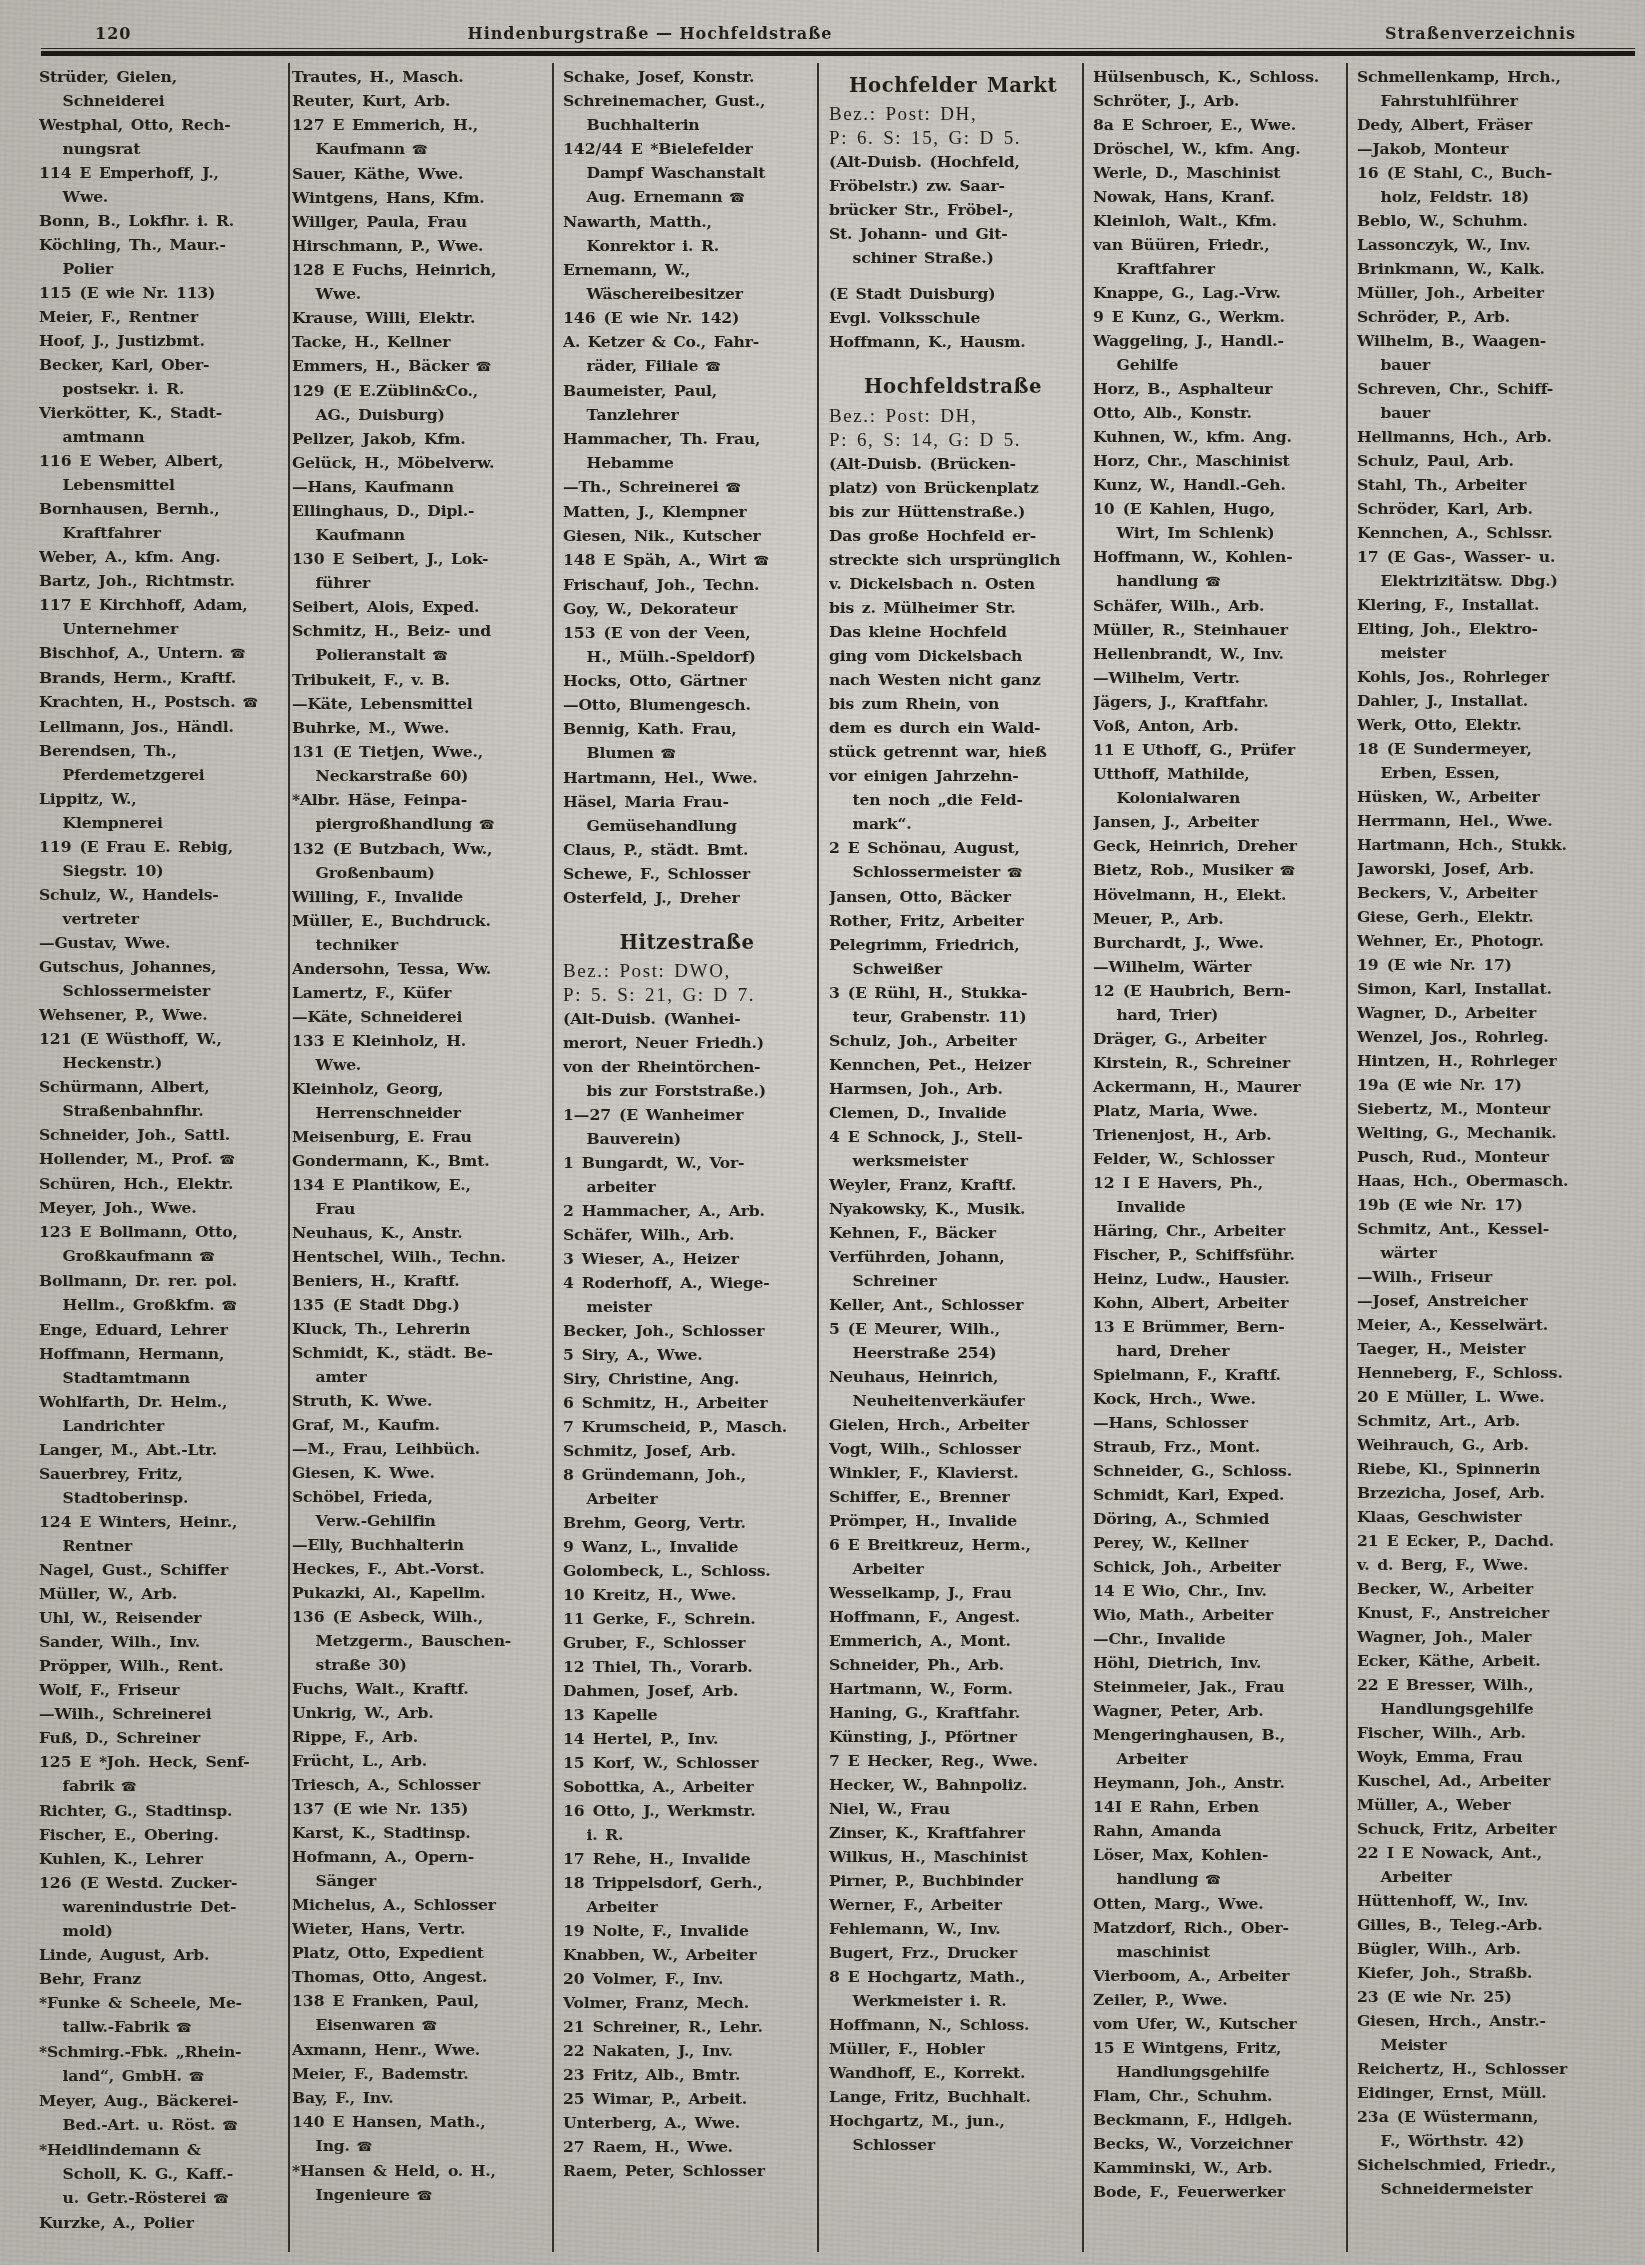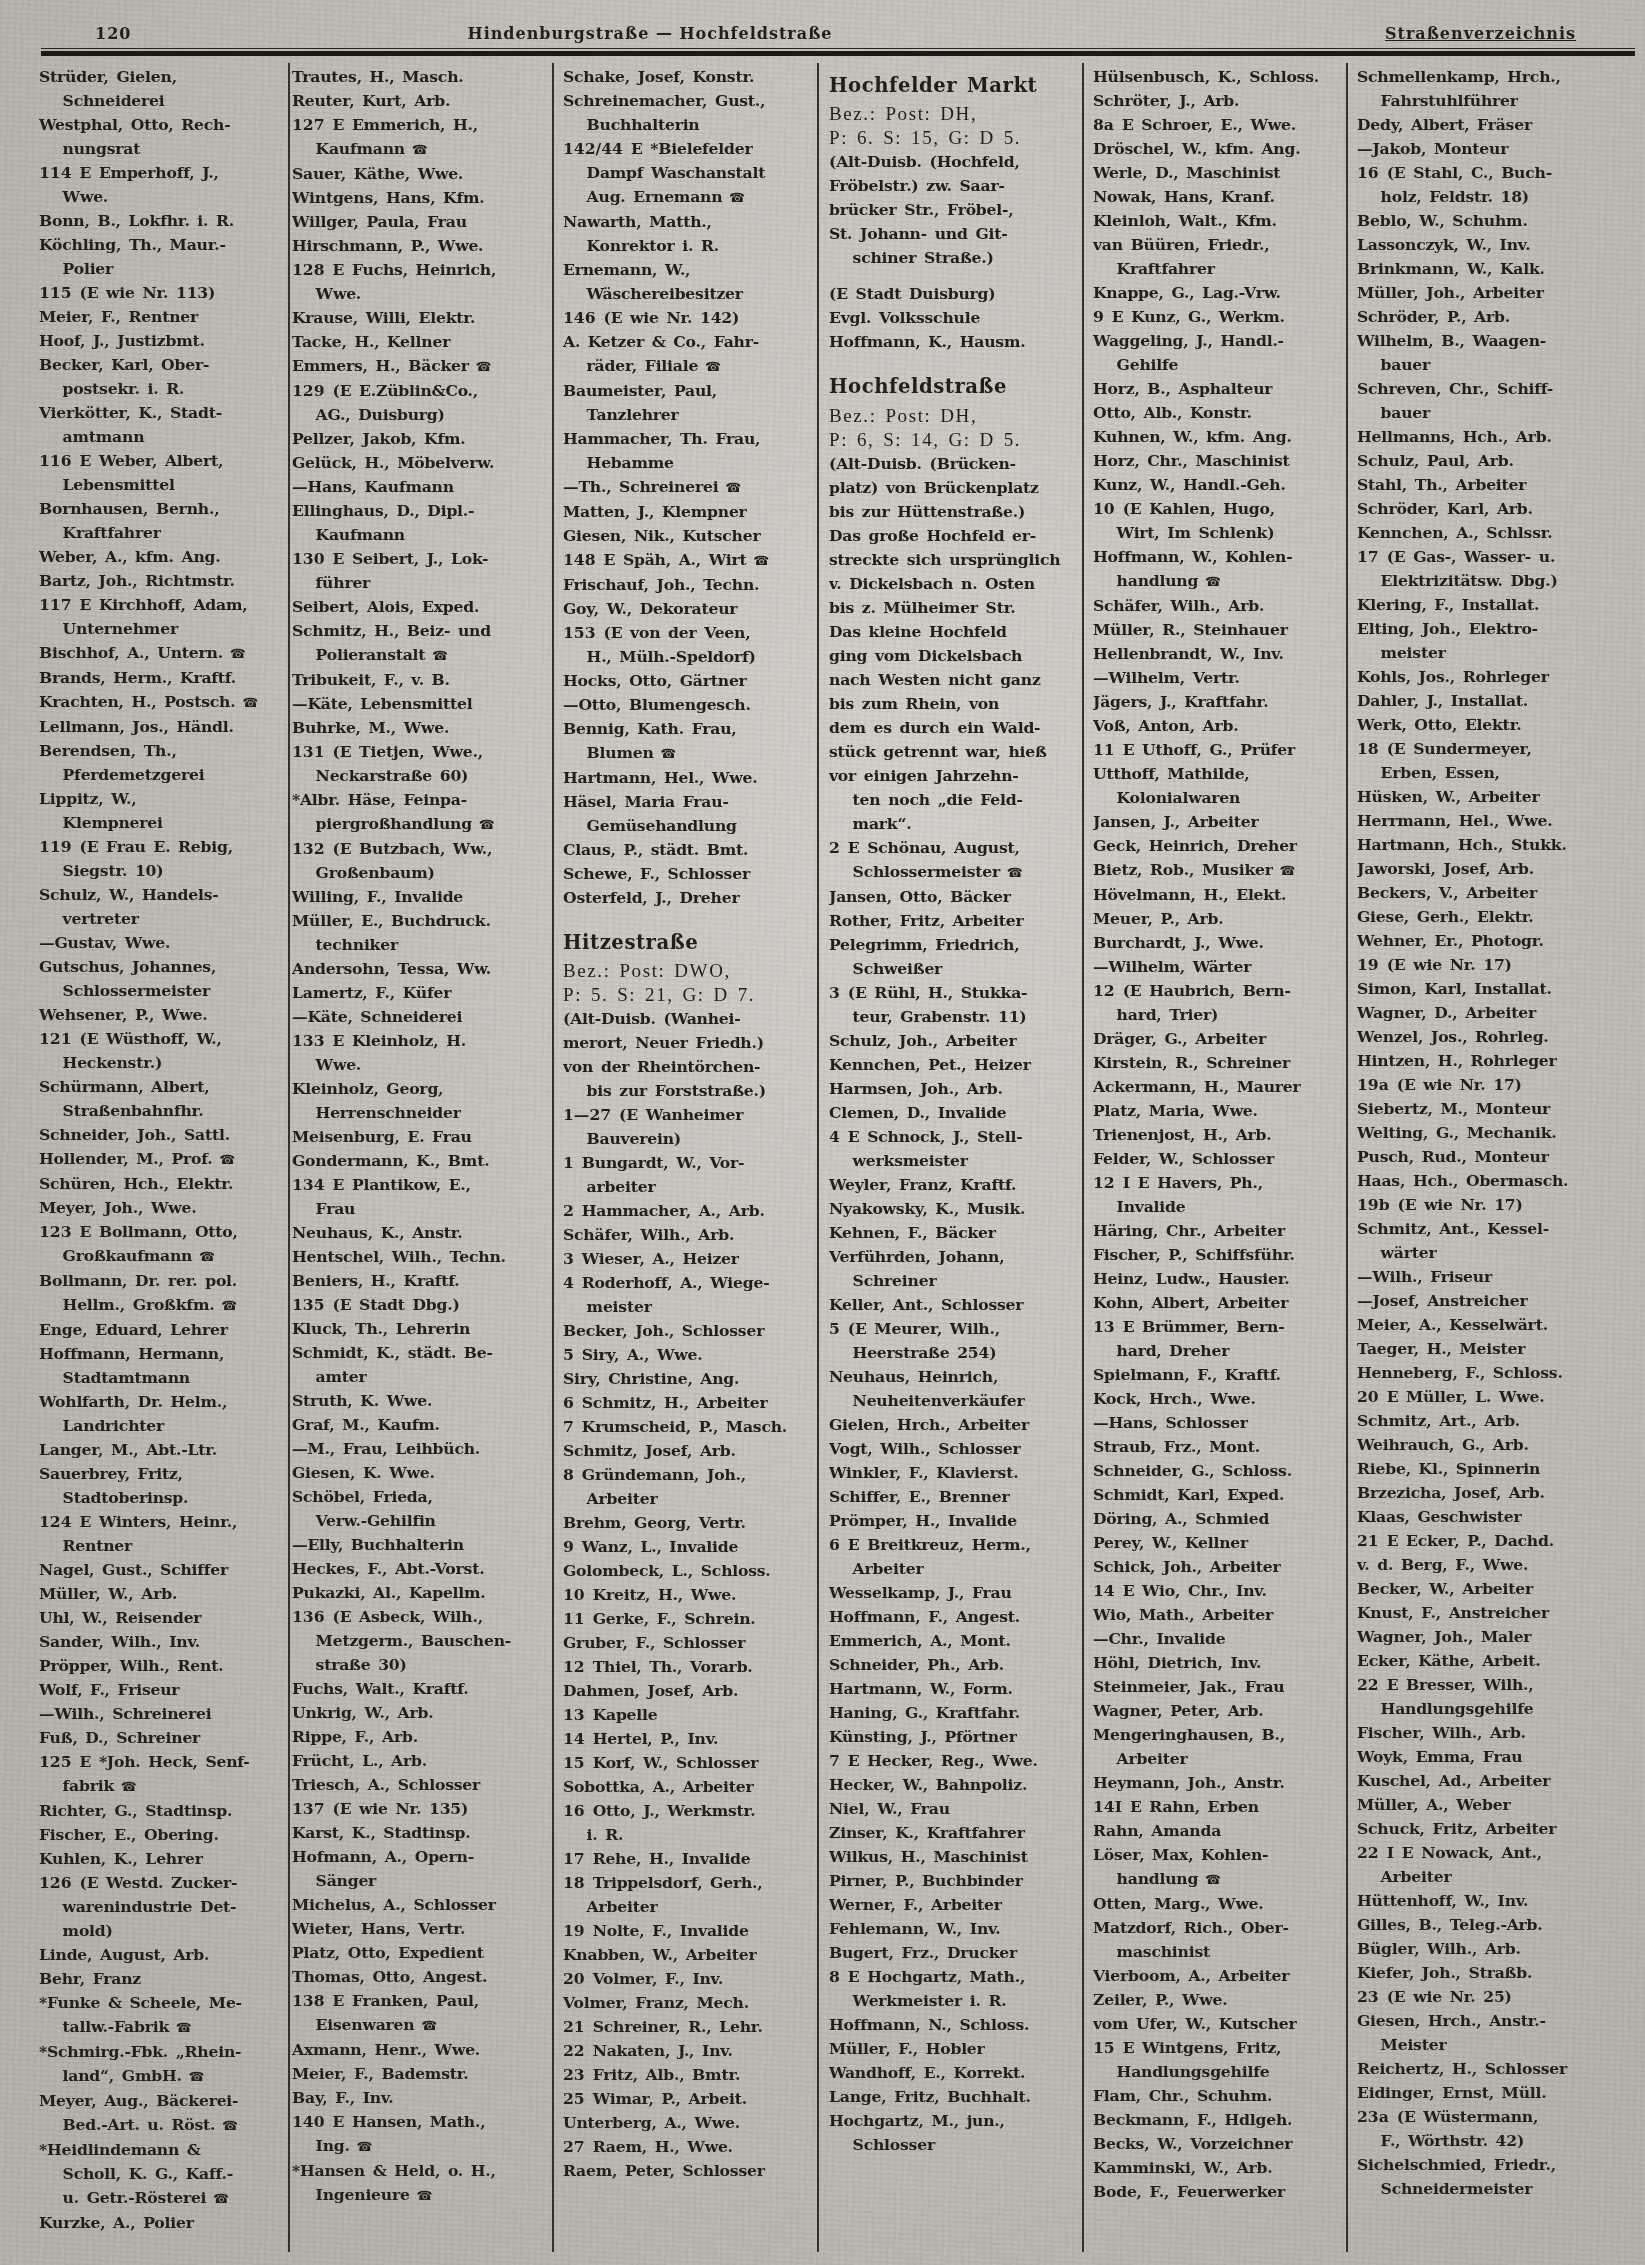--- a/index.html
+++ b/index.html
@@ -9,32 +9,32 @@
     background-image:
       radial-gradient(ellipse at 55% 35%, rgba(255,255,255,.16), rgba(0,0,0,.10) 85%),
       repeating-linear-gradient(3deg, rgba(0,0,0,.025) 0 2px, rgba(255,255,255,.03) 2px 4.9px),
       repeating-linear-gradient(91deg, rgba(0,0,0,.015) 0 3px, rgba(255,255,255,.02) 3px 6.9px);
     font-family:"DejaVu Serif","Liberation Serif",serif;
     color:#221e18;
   }
   .hdr{position:absolute;top:21.7px;left:0;width:1645px;height:33px;font-weight:bold;font-size:16px;}
   .pgnum{position:absolute;left:95px;top:2px;letter-spacing:1px;}
   .hdrc{position:absolute;left:0;top:2px;width:1300px;text-align:center;letter-spacing:1px;}
-  .hdrr{position:absolute;right:69px;top:2px;letter-spacing:1px;text-decoration:underline;}
+  .hdrr{position:absolute;right:69px;top:2px;letter-spacing:1px;}
   .rule-thin{position:absolute;left:41px;top:48px;width:1594px;height:1px;background:#2a261f;}
   .rule-thick{position:absolute;left:41px;top:51px;width:1594px;height:4.9px;background:#1c1914;}
   .vrule{position:absolute;top:63px;bottom:13.8px;width:2px;background:#33302a;}
   .col{
     position:absolute;top:65px;width:248px;
     font-size:15.6px;font-weight:bold;line-height:24px;
     word-spacing:2.5px;letter-spacing:-0.2px;
   }
   .ln{white-space:nowrap;overflow:hidden;}
   .w{padding-left:23.6px;}
-  .h{text-align:left;font-size:19.7px;line-height:29.6px;padding:5.9px 0 2px;letter-spacing:0.5px;white-space:nowrap;overflow:hidden;}
+  .h{text-align:center;font-size:19.7px;line-height:29.6px;padding:5.9px 0 2px;letter-spacing:0.5px;white-space:nowrap;overflow:hidden;}
   .r{font-weight:500;letter-spacing:1.6px;text-align:left;font-size:19px;white-space:nowrap;overflow:hidden;font-family:Liberation Serif, serif;}
   .sp{height:11.8px;}
   .num{letter-spacing:0;}
   .ph{font-family:"DejaVu Sans","Liberation Sans",sans-serif;font-size:12.8px;}
 </style>
 </head>
 <body>
 
 <div class="page">
   <div class="hdr">

